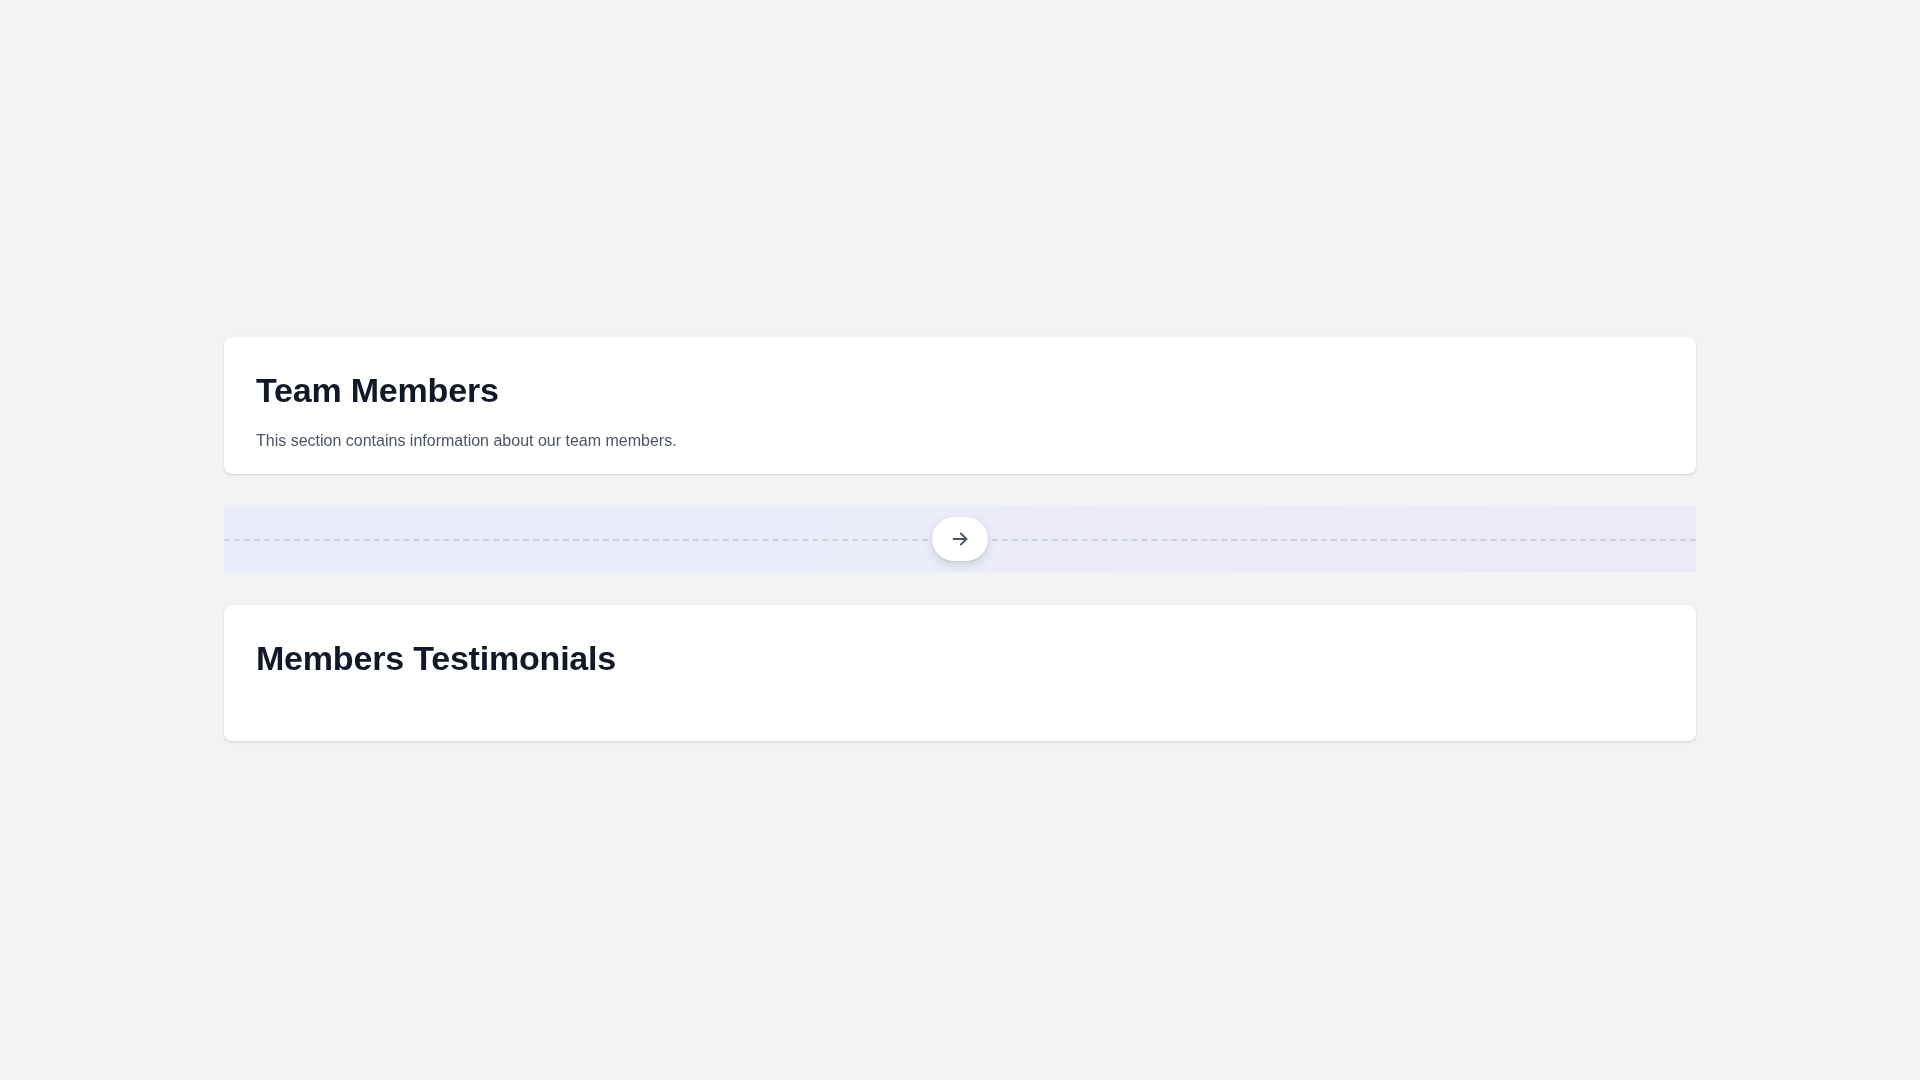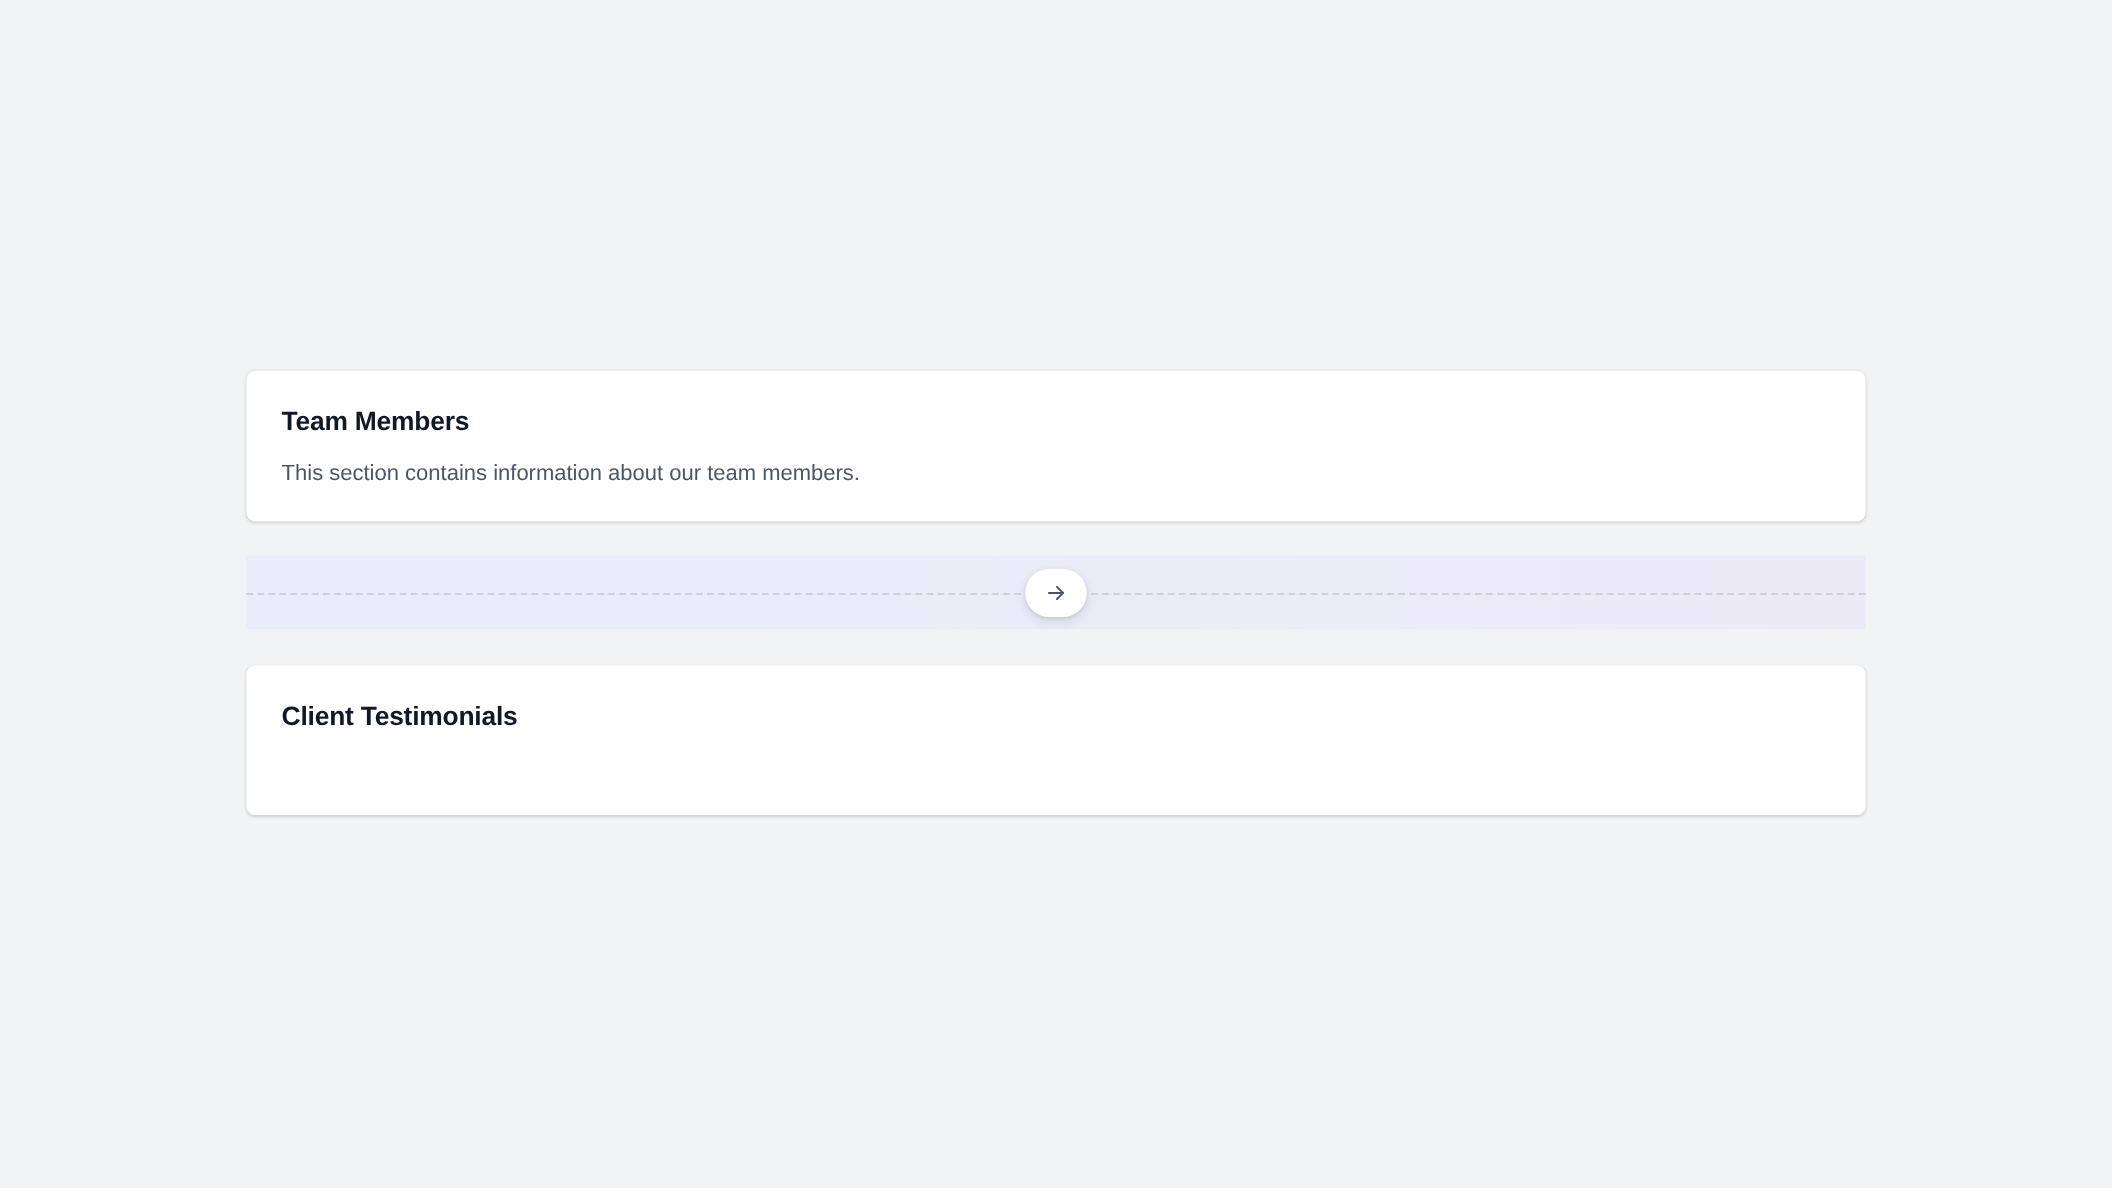--- a/index.html
+++ b/index.html
@@ -35,30 +35,30 @@
     border-radius: 8px;
     box-shadow: 0 1px 3px rgba(15, 23, 42, 0.10),
                 0 1px 2px rgba(15, 23, 42, 0.06);
     padding: 32px;
   }
 
   .section-card.card-top { height: 137px; }
   .section-card.card-bottom { height: 136px; }
 
   .section-title {
-    font-size: 24px;
+    font-size: 34px;
     font-weight: bold;
     line-height: 1.25;
     color: #111827;
     letter-spacing: -0.2px;
   }
 
   .section-desc {
     margin-top: 17px;
-    font-size: 20px;
+    font-size: 16px;
     font-weight: normal;
     line-height: 1.45;
     color: #4b5563;
   }
 
   
   .drop-zone {
     position: relative;
     height: 67px;
     margin-top: 31px;
@@ -121,17 +121,17 @@
         <span>
           <svg width="22" height="22" viewBox="0 0 24 24" fill="none" stroke="#4b5565" stroke-width="2" stroke-linecap="round" stroke-linejoin="round">
             <line x1="5" y1="12" x2="19" y2="12"></line>
             <polyline points="13 6 19 12 13 18"></polyline>
           </svg>
         </span>
       </button>
     </div>
 
     <div class="section-card card-bottom">
-      <div class="section-title">Client Testimonials</div>
+      <div class="section-title">Members Testimonials</div>
     </div>
 
   </div>
 </div>
 
 </body></html>

